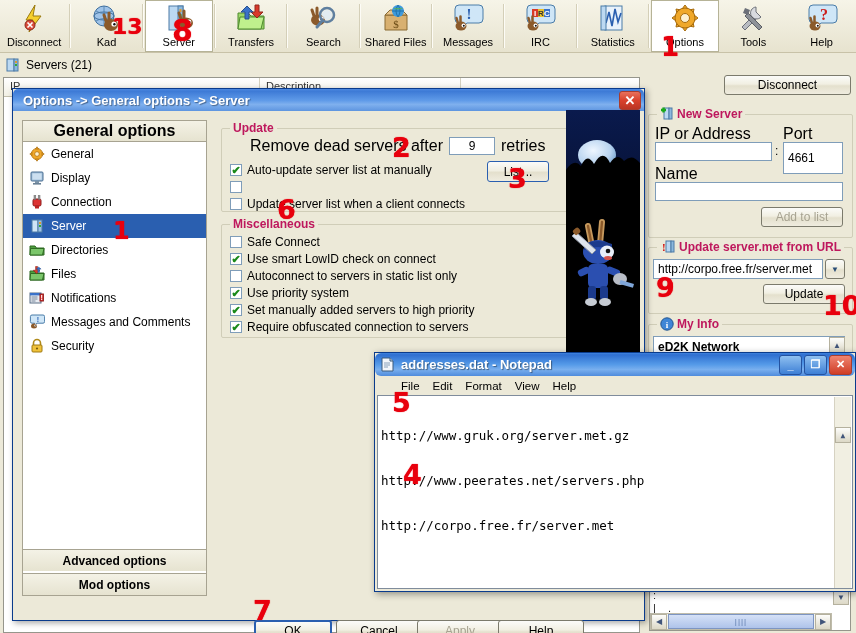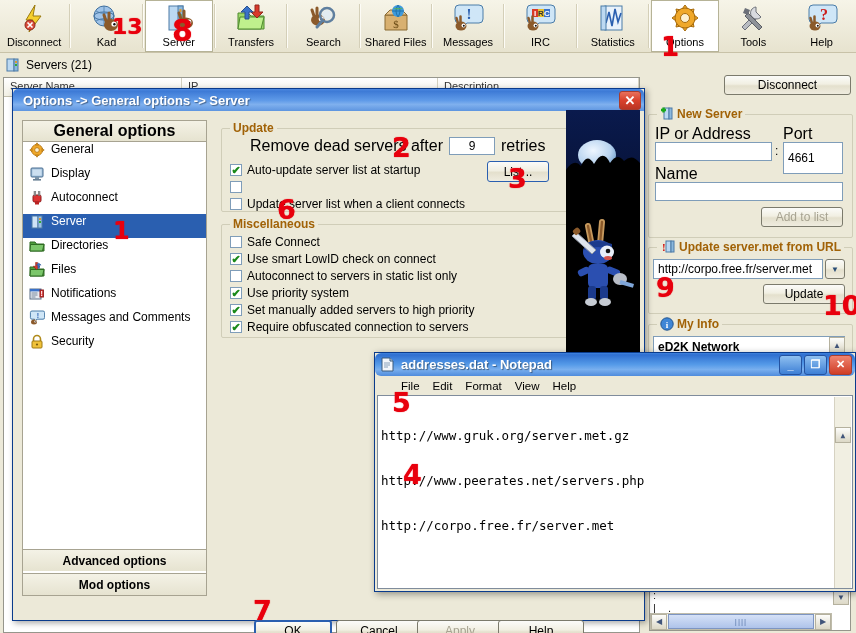--- a/index.html
+++ b/index.html
@@ -38,21 +38,21 @@
   .lv-col{border-right:1px solid #d4d1c0;padding:2px 0 0 6px;box-sizing:border-box;color:#333;}
   
   #right-pane{
     position:absolute;left:645px;top:72px;width:211px;height:561px;background:#ece9d8;
   }
   .grp{
     position:absolute;border:1px solid #d0cdb8;border-radius:2px;background:transparent;
   }
   .grp-title{
     position:absolute;top:-8px;left:8px;background:#ece9d8;padding:0 3px;
-    font-size:12px;color:#a16207;font-weight:bold;white-space:nowrap;display:flex;align-items:center;gap:3px;
+    font-size:12px;color:#be185d;font-weight:bold;white-space:nowrap;display:flex;align-items:center;gap:3px;
   }
   .xp-btn{
     background:linear-gradient(to bottom,#fbfbf9 0%,#f1efe2 45%,#e4e0cd 55%,#efecdf 100%);
     border:1px solid #7b7a6c;border-radius:3px;font-size:12px;
     display:flex;align-items:center;justify-content:center;box-sizing:border-box;
     font-family:"Liberation Sans", sans-serif;color:#000;
   }
   .xp-btn.def{border:2px solid #2a5fb0;}
   .xp-btn.disabled{color:#a7a391;}
   .xp-inp{
@@ -81,21 +81,21 @@
   #opt-body{position:absolute;left:0;top:22px;width:631px;height:509px;background:#ece9d8;}
   #nav{
     position:absolute;left:9px;top:9px;width:185px;height:476px;
     background:#fff;border:1px solid #a7a391;box-sizing:border-box;
   }
   #nav-head{
     height:20px;background:linear-gradient(to bottom,#f4f2e6,#e6e3d0);
     border-bottom:1px solid #a7a391;display:flex;align-items:center;justify-content:center;
     font-weight:bold;font-size:16px;
   }
-  .nav-item{height:24px;display:flex;align-items:flex-start;padding-left:6px;gap:6px;font-size:12px;}
+  .nav-item{height:24px;display:flex;align-items:center;padding-left:6px;gap:6px;font-size:12px;}
   .nav-item.sel{background:#2a5fb0;color:#fff;}
   .nav-foot{
     height:22px;background:linear-gradient(to bottom,#f4f2e6,#e6e3d0);
     border-top:1px solid #a7a391;display:flex;align-items:center;justify-content:center;
     font-weight:bold;font-size:12px;
   }
   .ico{width:16px;height:16px;display:inline-block;position:relative;flex:0 0 16px;}
   #pane{position:absolute;left:200px;top:8px;width:356px;height:228px;}
   .cbrow{display:flex;align-items:center;gap:5px;height:16px;font-size:12px;margin-top:1px;}
   .cb{width:12px;height:12px;border:1px solid #7f9db9;background:#fff;box-sizing:border-box;
@@ -325,21 +325,20 @@
       <rect x="9" y="2" width="4" height="12" fill="#8bb8dd" stroke="#4d7ba6"></rect>
       <rect x="10" y="4" width="2" height="2" fill="#d93"></rect>
       <rect x="10" y="7" width="2" height="2" fill="#3a3"></rect>
     </svg>
   </span>
   <span class="t">Servers (21)</span>
 </div>
 
 <div id="bg-list">
   <div class="lv-head">
-    <div class="lv-col" style="width:178px">Server Name</div>
     <div class="lv-col" style="width:256px">IP</div>
     <div class="lv-col" style="width:201px">Description</div>
   </div>
 </div>
 
 <div id="right-pane">
 
   <div class="xp-btn" style="position:absolute;left:79px;top:3px;width:127px;height:20px;">Disconnect</div>
 
   <div class="grp" style="left:3px;top:42px;width:203px;height:122px;">
@@ -442,21 +441,21 @@
 
       <div class="nav-item">
         <span class="ico">
           <svg width="16" height="16" viewBox="0 0 16 16">
             <rect x="4" y="5" width="8" height="7" rx="1.5" fill="#d33" stroke="#8c1d1d"></rect>
             <rect x="5" y="1.5" width="1.8" height="4" fill="#999" stroke="#666" stroke-width=".5"></rect>
             <rect x="9.2" y="1.5" width="1.8" height="4" fill="#999" stroke="#666" stroke-width=".5"></rect>
             <rect x="6" y="12" width="4" height="2.5" fill="#b22"></rect>
           </svg>
         </span>
-        <span>Autoconnect</span>
+        <span>Connection</span>
       </div>
 
       <div class="nav-item sel">
         <span class="ico">
           <svg width="16" height="16" viewBox="0 0 16 16">
             <rect x="3" y="2" width="6" height="12" fill="#cfe4f7" stroke="#4d7ba6"></rect>
             <rect x="9" y="2" width="4" height="12" fill="#9cc2e4" stroke="#4d7ba6"></rect>
             <rect x="10" y="4" width="2" height="2" fill="#d93"></rect>
             <rect x="10" y="7" width="2" height="2" fill="#3a3"></rect>
           </svg>
@@ -533,21 +532,21 @@
         <div class="grp-title">Update</div>
         <div style="position:absolute;left:28px;top:8px;display:flex;align-items:center;gap:6px;">
           <span class="lbl">Remove dead servers after</span>
           <span class="xp-inp" style="width:46px;height:18px;justify-content:center;padding:0;">9</span>
           <span class="lbl">retries</span>
         </div>
 
         <div style="position:absolute;left:8px;top:32px;">
           <div class="cbrow">
             <span class="cb on"></span>
-            <span>Auto-update server list at startup</span>
+            <span>Auto-update server list at manually</span>
           </div>
           <div class="cbrow">
             <span class="cb"></span>
           </div>
           <div class="cbrow">
             <span class="cb"></span>
             <span>Update server list when a client connects</span>
           </div>
         </div>
 

